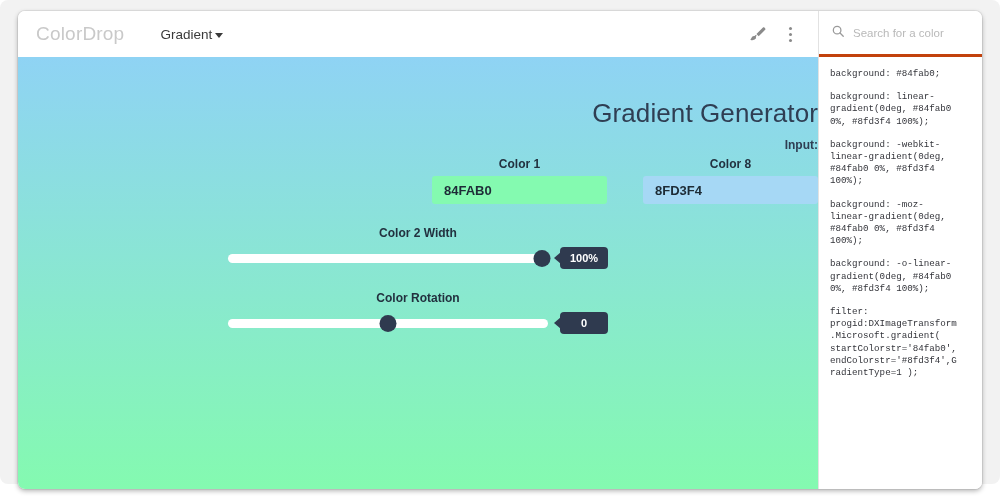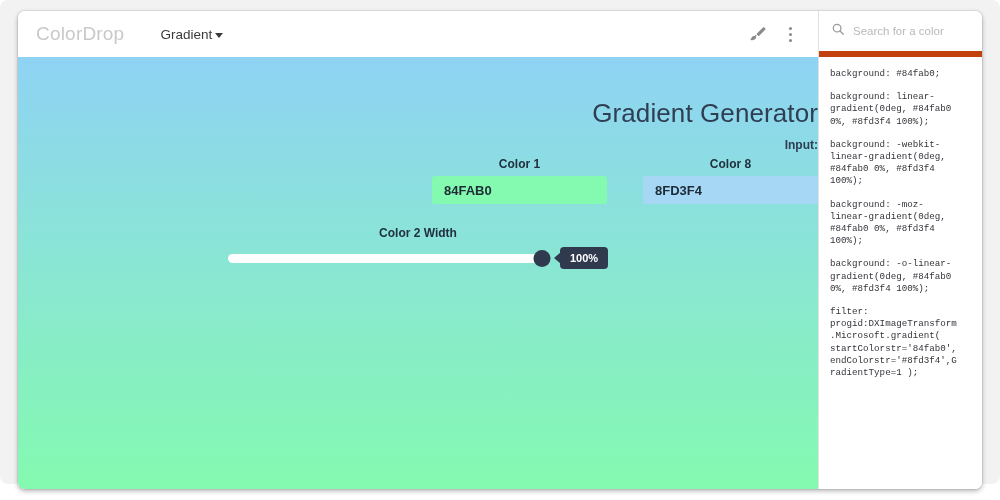--- a/index.html
+++ b/index.html
@@ -258,21 +258,21 @@
     width: 164px;
     height: 100%;
     background: #ffffff;
     border-left: 1px solid #e2e2e2;
     display: flex;
     flex-direction: column;
   }
   .search-bar {
     height: 46px;
     min-height: 46px;
-    border-bottom: 6px solid #c2410c;
+    border-bottom: 3px solid #c2410c;
     display: flex;
     align-items: center;
     gap: 8px;
     padding: 0 10px 0 12px;
   }
   .search-input {
     border: none;
     outline: none;
     font-family: "Liberation Sans", sans-serif;
     font-size: 11.5px;
@@ -350,20 +350,30 @@
           <div class="slider-label">Color 2 Width</div>
           <div class="slider-row">
             <div class="track-wrap">
               <div class="track"></div>
               <div class="knob" style="left:98%"></div>
             </div>
             <div class="badge">100%</div>
           </div>
         </div>
 
+        <div class="slider-block">
+          <div class="slider-label">Color Rotation</div>
+          <div class="slider-row">
+            <div class="track-wrap">
+              <div class="track"></div>
+              <div class="knob" style="left:50%"></div>
+            </div>
+            <div class="badge">0</div>
+          </div>
+        </div>
 
       </div>
     </div>
 
     <div class="right-col">
       <div class="search-bar">
         <span>
           <svg width="14" height="14" viewBox="0 0 24 24" fill="none" stroke="#9a9a9a" stroke-width="2.2">
             <circle cx="10.5" cy="10.5" r="6.5"></circle>
             <line x1="15.5" y1="15.5" x2="21" y2="21" stroke-linecap="round"></line>

